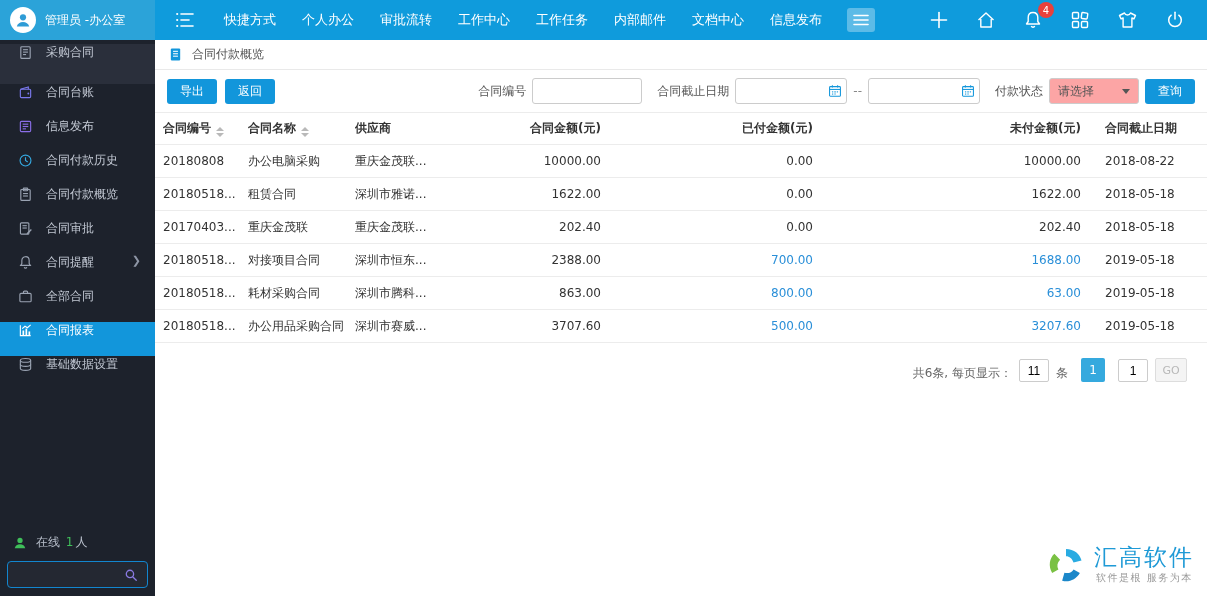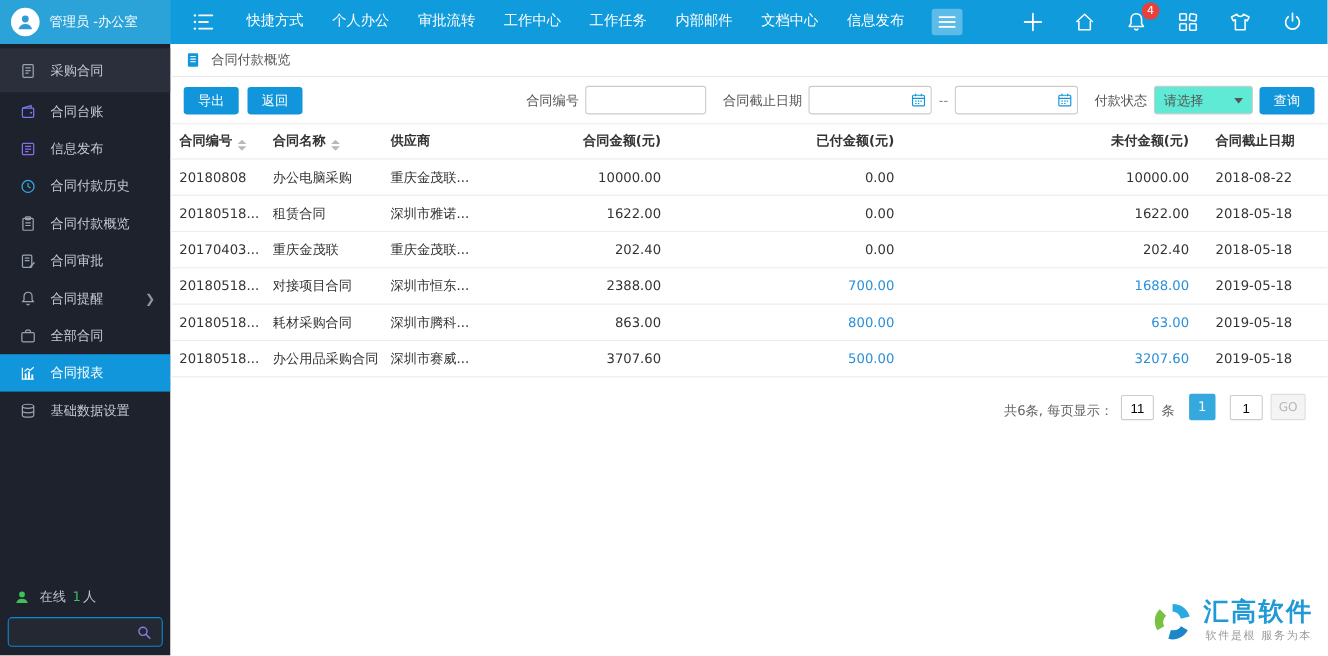--- a/index.html
+++ b/index.html
@@ -26,21 +26,21 @@
   .badge { position:absolute; top:-8px; right:-11px; min-width:16px; height:16px; padding:0 3px;
            background:#e8413c; color:#fff; border-radius:8px; font-size:10px;
            display:flex; align-items:center; justify-content:center; }
 
   
   .layout { flex:1; display:flex; min-height:0; }
 
   
   .sidebar { width:155px; flex-shrink:0; background:#1d222c; color:#c3c9d4; position:relative; }
   .menu { padding-top:4px; }
-  .menu-item { height:34px; display:flex; align-items:center; gap:13px; padding-left:17px; cursor:pointer; white-space:nowrap; }
+  .menu-item { height:34px; display:flex; gap:13px; padding-left:17px; cursor:pointer; white-space:nowrap; }
   .menu-item.first { height:40px; background:#2a2f3b; }
   .menu-item.active { background:#1296db; color:#fff; }
   .micon { width:16px; height:16px; display:flex; align-items:center; justify-content:center; color:#9aa3b2; flex-shrink:0; }
   .micon.c-violet { color:#7b79ee; }
   .micon.c-purple { color:#8a6ee8; }
   .micon.c-blue   { color:#35aae2; }
   .menu-item.active .micon { color:#fff; }
   .chevron { margin-left:auto; margin-right:14px; color:#8d95a5; font-size:11px; }
   .sidebar-bottom { position:absolute; left:0; right:0; bottom:8px; padding:0 7px; }
   .online { display:flex; align-items:center; gap:9px; margin:0 6px 10px; color:#b9c0cc; }
@@ -58,21 +58,21 @@
   .btn { height:25px; padding:0 13px; background:#1296db; color:#fff; border:none; border-radius:3px;
          font-size:12px; cursor:pointer; font-family:inherit; }
   .btn + .btn { margin-left:8px; }
   .filters { margin-left:auto; display:flex; align-items:center; gap:6px; }
   .filter-label { color:#555; margin-left:9px; white-space:nowrap; }
   .text-input { width:110px; height:26px; border:1px solid #ccc; border-radius:3px; padding:0 6px; font-size:12px; outline:none; }
   .date-wrap { position:relative; width:112px; }
   .date-wrap input { width:112px; height:26px; border:1px solid #ccc; border-radius:3px; padding:0 24px 0 6px; font-size:12px; outline:none; }
   .cal { position:absolute; right:5px; top:6px; color:#1296db; display:flex; cursor:pointer; }
   .date-sep { color:#888; }
-  .select { width:90px; height:26px; border:1px solid #ccc; border-radius:3px; background:#5eead4;
+  .select { width:90px; height:26px; border:1px solid #ccc; border-radius:3px; background:#fca5a5;
             display:flex; align-items:center; padding:0 8px; color:#555; cursor:pointer; }
   .caret { margin-left:auto; width:0; height:0; border-left:4px solid transparent; border-right:4px solid transparent; border-top:5px solid #555; }
 
   
   .thead,.trow { display:flex; align-items:center; height:33px; flex-shrink:0;
                  border-bottom:1px solid #ececec; padding:0 10px 0 8px; }
   .thead { border-top:1px solid #ececec; font-weight:bold; color:#333; }
   .c1 { width:85px; }
   .c2 { width:107px; }
   .c3 { width:118px; }
@@ -92,21 +92,21 @@
   .pager .num-input { width:30px; height:23px; border:1px solid #ccc; border-radius:2px; text-align:center; font-size:12px; outline:none; }
   .page-cur { width:24px; height:24px; margin-left:6px; background:#35a9de; color:#fff; border-radius:2px;
               display:flex; align-items:center; justify-content:center; cursor:pointer; }
   .goto { margin-left:6px; }
   .go-btn { width:32px; height:24px; background:#f4f4f4; border:1px solid #ddd; color:#b8b8b8;
             border-radius:2px; font-size:11px; cursor:pointer; font-family:inherit; }
 
   
   .logo { position:absolute; right:13px; bottom:8px; display:flex; align-items:center; gap:5px; }
   .logo-text { display:flex; flex-direction:column; }
-  .logo-name { font-size:23px; font-weight:bold; color:#1f9ad6; letter-spacing:2px; line-height:1.05; }
+  .logo-name { font-size:23px; font-weight:normal; color:#1f9ad6; letter-spacing:2px; line-height:1.05; }
   .logo-tagline { font-size:10px; color:#999; letter-spacing:1.5px; margin-top:2px; padding-left:2px; }
 </style>
 </head>
 <body>
 
 <div class="app">
 
   <div class="topbar">
     <div class="topbar-left">
       <span class="avatar">

